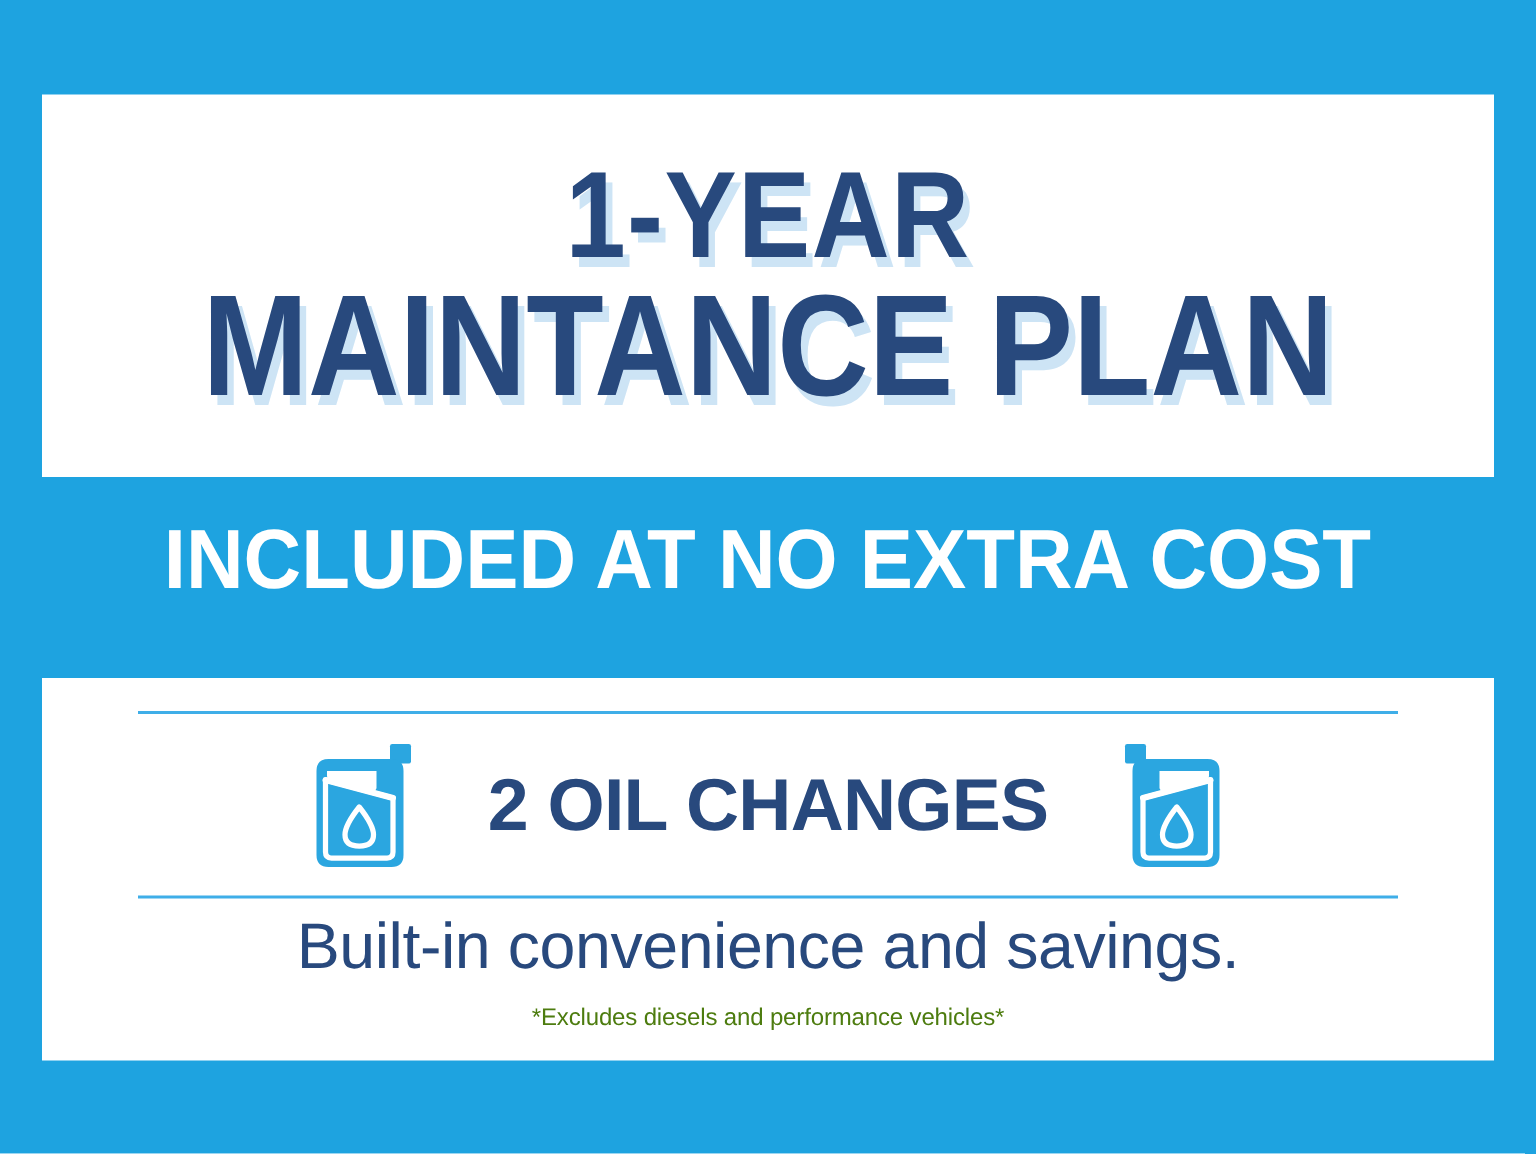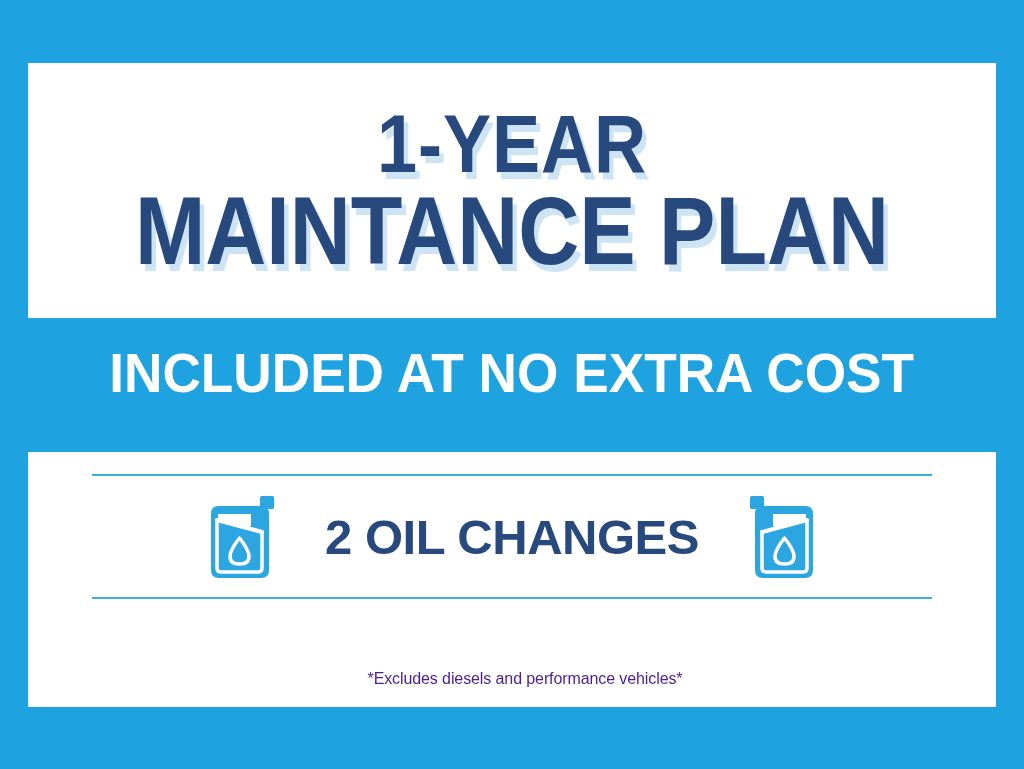--- a/index.html
+++ b/index.html
@@ -127,25 +127,25 @@
     width: 968px;
     text-align: center;
     color: #28497D;
     font-size: 43px;
     font-weight: 400;
     letter-spacing: -0.3px;
     white-space: nowrap;
   }
   .footnote {
     position: absolute;
-    left: 13px;
+    left: 0;
     top: 218px;
     width: 968px;
     text-align: center;
-    color: #4c1d95;
+    color: #4d7c0f;
     font-size: 16px;
     font-weight: 400;
     letter-spacing: -0.1px;
     white-space: nowrap;
   }
 </style>
 </head>
 <body>
 
 <div id="poster">
@@ -188,17 +188,18 @@
         <path d="M13 20 L46 20 L46 31 Q46 33 44 33 L16 27 Q13 26 13 23 Z" fill="#ffffff"></path>
         <path d="M12 26 L57 38" stroke="#ffffff" stroke-width="4" stroke-linecap="round" fill="none"></path>
         <path d="M12 26 L57 38 L57 74 Q57 78 53 78 L16 78 Q12 78 12 74 Z" fill="none" stroke="#ffffff" stroke-width="3.5" stroke-linejoin="round"></path>
         <path d="M34.5 44 Q44 56 44 62.5 Q44 70 34.5 70 Q25 70 25 62.5 Q25 56 34.5 44 Z" fill="none" stroke="#ffffff" stroke-width="3.5" stroke-linejoin="round"></path>
       </svg>
 
     </div>
 
     <div class="divider divider-bottom"></div>
 
+    <div class="tagline">Built-in convenience and savings.</div>
 
     <div class="footnote">*Excludes diesels and performance vehicles*</div>
 
   </div>
 </div>
 
 </body></html>

